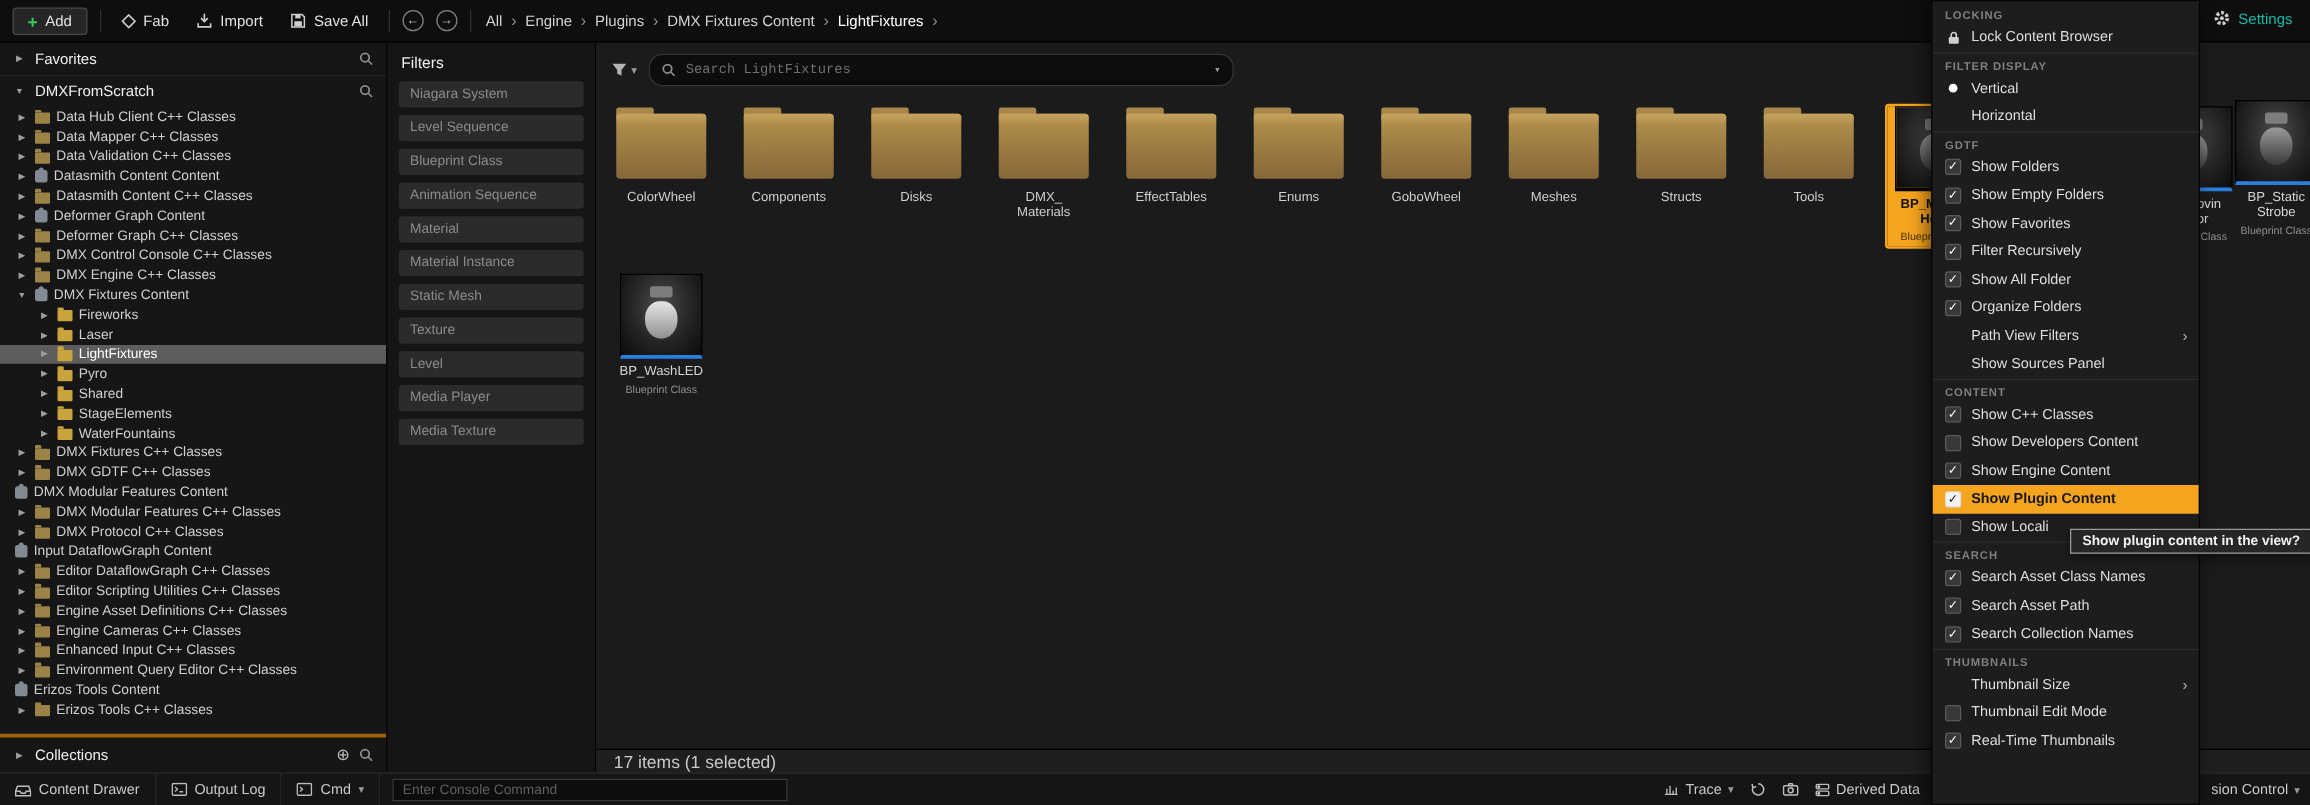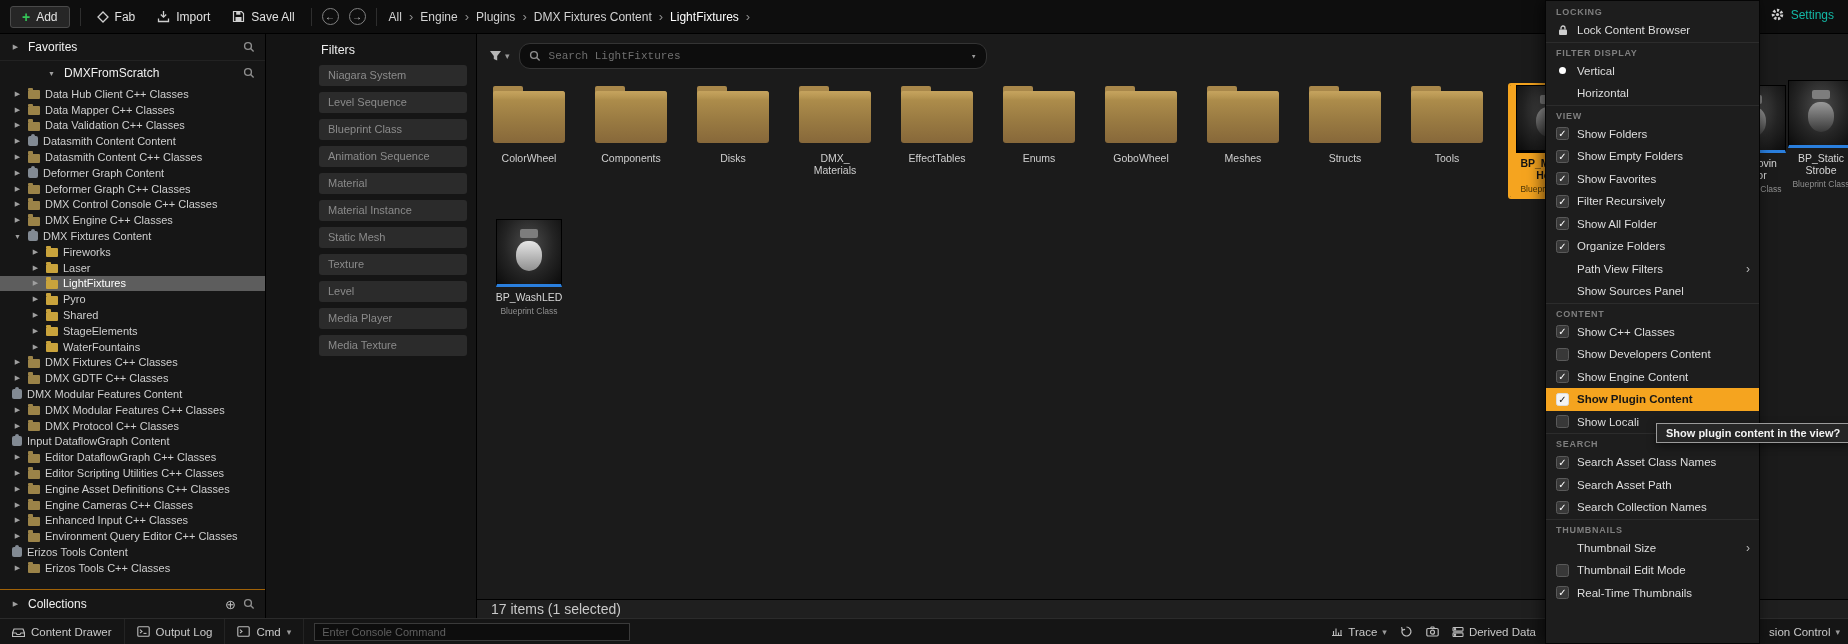--- a/index.html
+++ b/index.html
@@ -14,38 +14,38 @@
   .tsep{width:1px;height:18px;background:#2e2e2e;flex:none;}
   .navbtn{width:17px;height:17px;border-radius:50%;border:1.5px solid #818181;color:#c9c9c9;display:flex;flex:none;
           align-items:center;justify-content:center;font-size:10px;cursor:pointer;box-sizing:border-box;}
   #breadcrumb{display:flex;align-items:center;gap:7px;margin-left:2px;}
   .crumb{color:#d2d2d2;cursor:pointer;}
   .crumb.last{color:#ffffff;}
   .crumb-sep::before{content:"›";color:#8f8f8f;font-size:13px;}
   #settings-btn{position:absolute;right:8px;top:4px;display:flex;align-items:center;gap:6px;color:#14b8a6;cursor:pointer;padding:3px 6px;}
   .caret{font-size:9px;color:#9a9a9a;}
   
-  #sidebar{position:absolute;top:34px;left:0;width:266px;bottom:26px;background:#161616;border-right:1px solid #000;box-sizing:border-box;overflow:hidden;}
+  #sidebar{position:absolute;top:34px;left:0;width:310px;bottom:26px;background:#161616;border-right:1px solid #000;box-sizing:border-box;overflow:hidden;}
   .side-head{height:26px;display:flex;align-items:center;gap:7px;padding:0 10px;font-size:12px;color:#f0f0f0;border-bottom:1px solid #222;}
   .side-head .arrow{flex:none;}
   .mlauto{margin-left:auto;}
   #tree{position:absolute;top:52px;left:0;right:0;bottom:28px;overflow:hidden;}
   .tree-row{display:flex;align-items:center;gap:5px;height:15.8px;padding-left:12px;font-size:11px;color:#cfcfcf;cursor:pointer;white-space:nowrap;}
   .tree-row.lvl2{padding-left:30px;}
   .tree-row.selected{background:#5d5d5d;color:#fff;}
   .arrow{width:11px;font-size:7px;color:#9f9f9f;flex:none;text-align:center;}
   .arrow.collapsed::before{content:"▶";}
   .arrow.expanded::before{content:"▼";}
   .ticon{flex:none;position:relative;display:inline-block;}
   .i-folder,.i-folder-sub{width:12px;height:9px;background:#9b8348;border-radius:1px;margin-top:2px;}
   .i-folder::before,.i-folder-sub::before{content:"";position:absolute;top:-2.5px;left:0;width:5px;height:2.5px;background:inherit;border-radius:1px 1px 0 0;}
   .i-folder-sub{background:#c9a33c;}
   .i-plugin{width:10px;height:10px;background:#828a93;border-radius:2px;}
   .i-plugin::before{content:"";position:absolute;top:-2px;left:3px;width:4px;height:4px;border-radius:50%;background:#828a93;}
-  #collections-row{position:absolute;bottom:0;left:0;right:0;height:28px;border-top:1px solid #a16207;display:flex;align-items:center;gap:7px;padding:0 10px;font-size:12px;background:#161616;color:#f0f0f0;}
+  #collections-row{position:absolute;bottom:0;left:0;right:0;height:28px;border-top:3px solid #a16207;display:flex;align-items:center;gap:7px;padding:0 10px;font-size:12px;background:#161616;color:#f0f0f0;}
   .circle-plus{font-size:13px;color:#bdbdbd;cursor:pointer;}
   
   #filters{position:absolute;top:34px;left:310px;width:167px;bottom:26px;background:#151515;border-right:1px solid #000;box-sizing:border-box;overflow:hidden;}
   #filters-title{padding:9px 11px 2px;font-size:12.5px;color:#ededed;}
   .chip{height:21px;line-height:21px;margin:6px 9px;background:#2b2b2b;border-radius:3px;padding:0 9px;color:#8b8b8b;font-size:11px;cursor:pointer;white-space:nowrap;overflow:hidden;}
   
   #main{position:absolute;top:34px;left:477px;right:0;bottom:26px;background:#1b1b1b;overflow:hidden;}
   #search-row{display:flex;align-items:center;gap:9px;padding:9px 12px 6px;}
   #funnel-btn{display:flex;align-items:center;gap:3px;cursor:pointer;flex:none;}
   #main-search{width:468px;height:21px;background:#0d0d0d;border:1px solid #343434;border-radius:11px;display:flex;align-items:center;gap:6px;padding:12px 9px;box-sizing:border-box;flex:none;font-family:Liberation Mono, monospace;}
@@ -176,21 +176,21 @@
   <div class="side-head">
     <span class="arrow collapsed"></span>
     <span>Favorites</span>
     <span class="mlauto" style="line-height:0;">
       <svg width="12" height="12" viewBox="0 0 12 12">
           <circle cx="5" cy="5" r="3.4" fill="none" stroke="#8f8f8f" stroke-width="1.4"></circle>
           <line x1="7.6" y1="7.6" x2="10.6" y2="10.6" stroke="#8f8f8f" stroke-width="1.4"></line>
         </svg>
     </span>
   </div>
-  <div class="side-head" style="height:24px;border-bottom:none;margin-left:36px;">
+  <div class="side-head" style="height:24px;border-bottom:none;">
     <span class="arrow expanded"></span>
     <span>DMXFromScratch</span>
     <span class="mlauto" style="line-height:0;">
       <svg width="12" height="12" viewBox="0 0 12 12">
           <circle cx="5" cy="5" r="3.4" fill="none" stroke="#8f8f8f" stroke-width="1.4"></circle>
           <line x1="7.6" y1="7.6" x2="10.6" y2="10.6" stroke="#8f8f8f" stroke-width="1.4"></line>
         </svg>
     </span>
   </div>
   <div id="tree">
@@ -574,21 +574,21 @@
         <div class="menu-row">
           <span class="radio on"></span>
           <span class="mlabel">Vertical</span>
         </div>
         <div class="menu-row">
           <span class="radio"></span>
           <span class="mlabel">Horizontal</span>
         </div>
       </div>
       <div class="menu-section">
-        <div class="menu-header">VIEW</div>
+        <div class="menu-header">GDTF</div>
         <div class="menu-row">
           <span class="cb checked"></span>
           <span class="mlabel">Show Folders</span>
         </div>
         <div class="menu-row">
           <span class="cb checked"></span>
           <span class="mlabel">Show Empty Folders</span>
         </div>
         <div class="menu-row">
           <span class="cb checked"></span>

